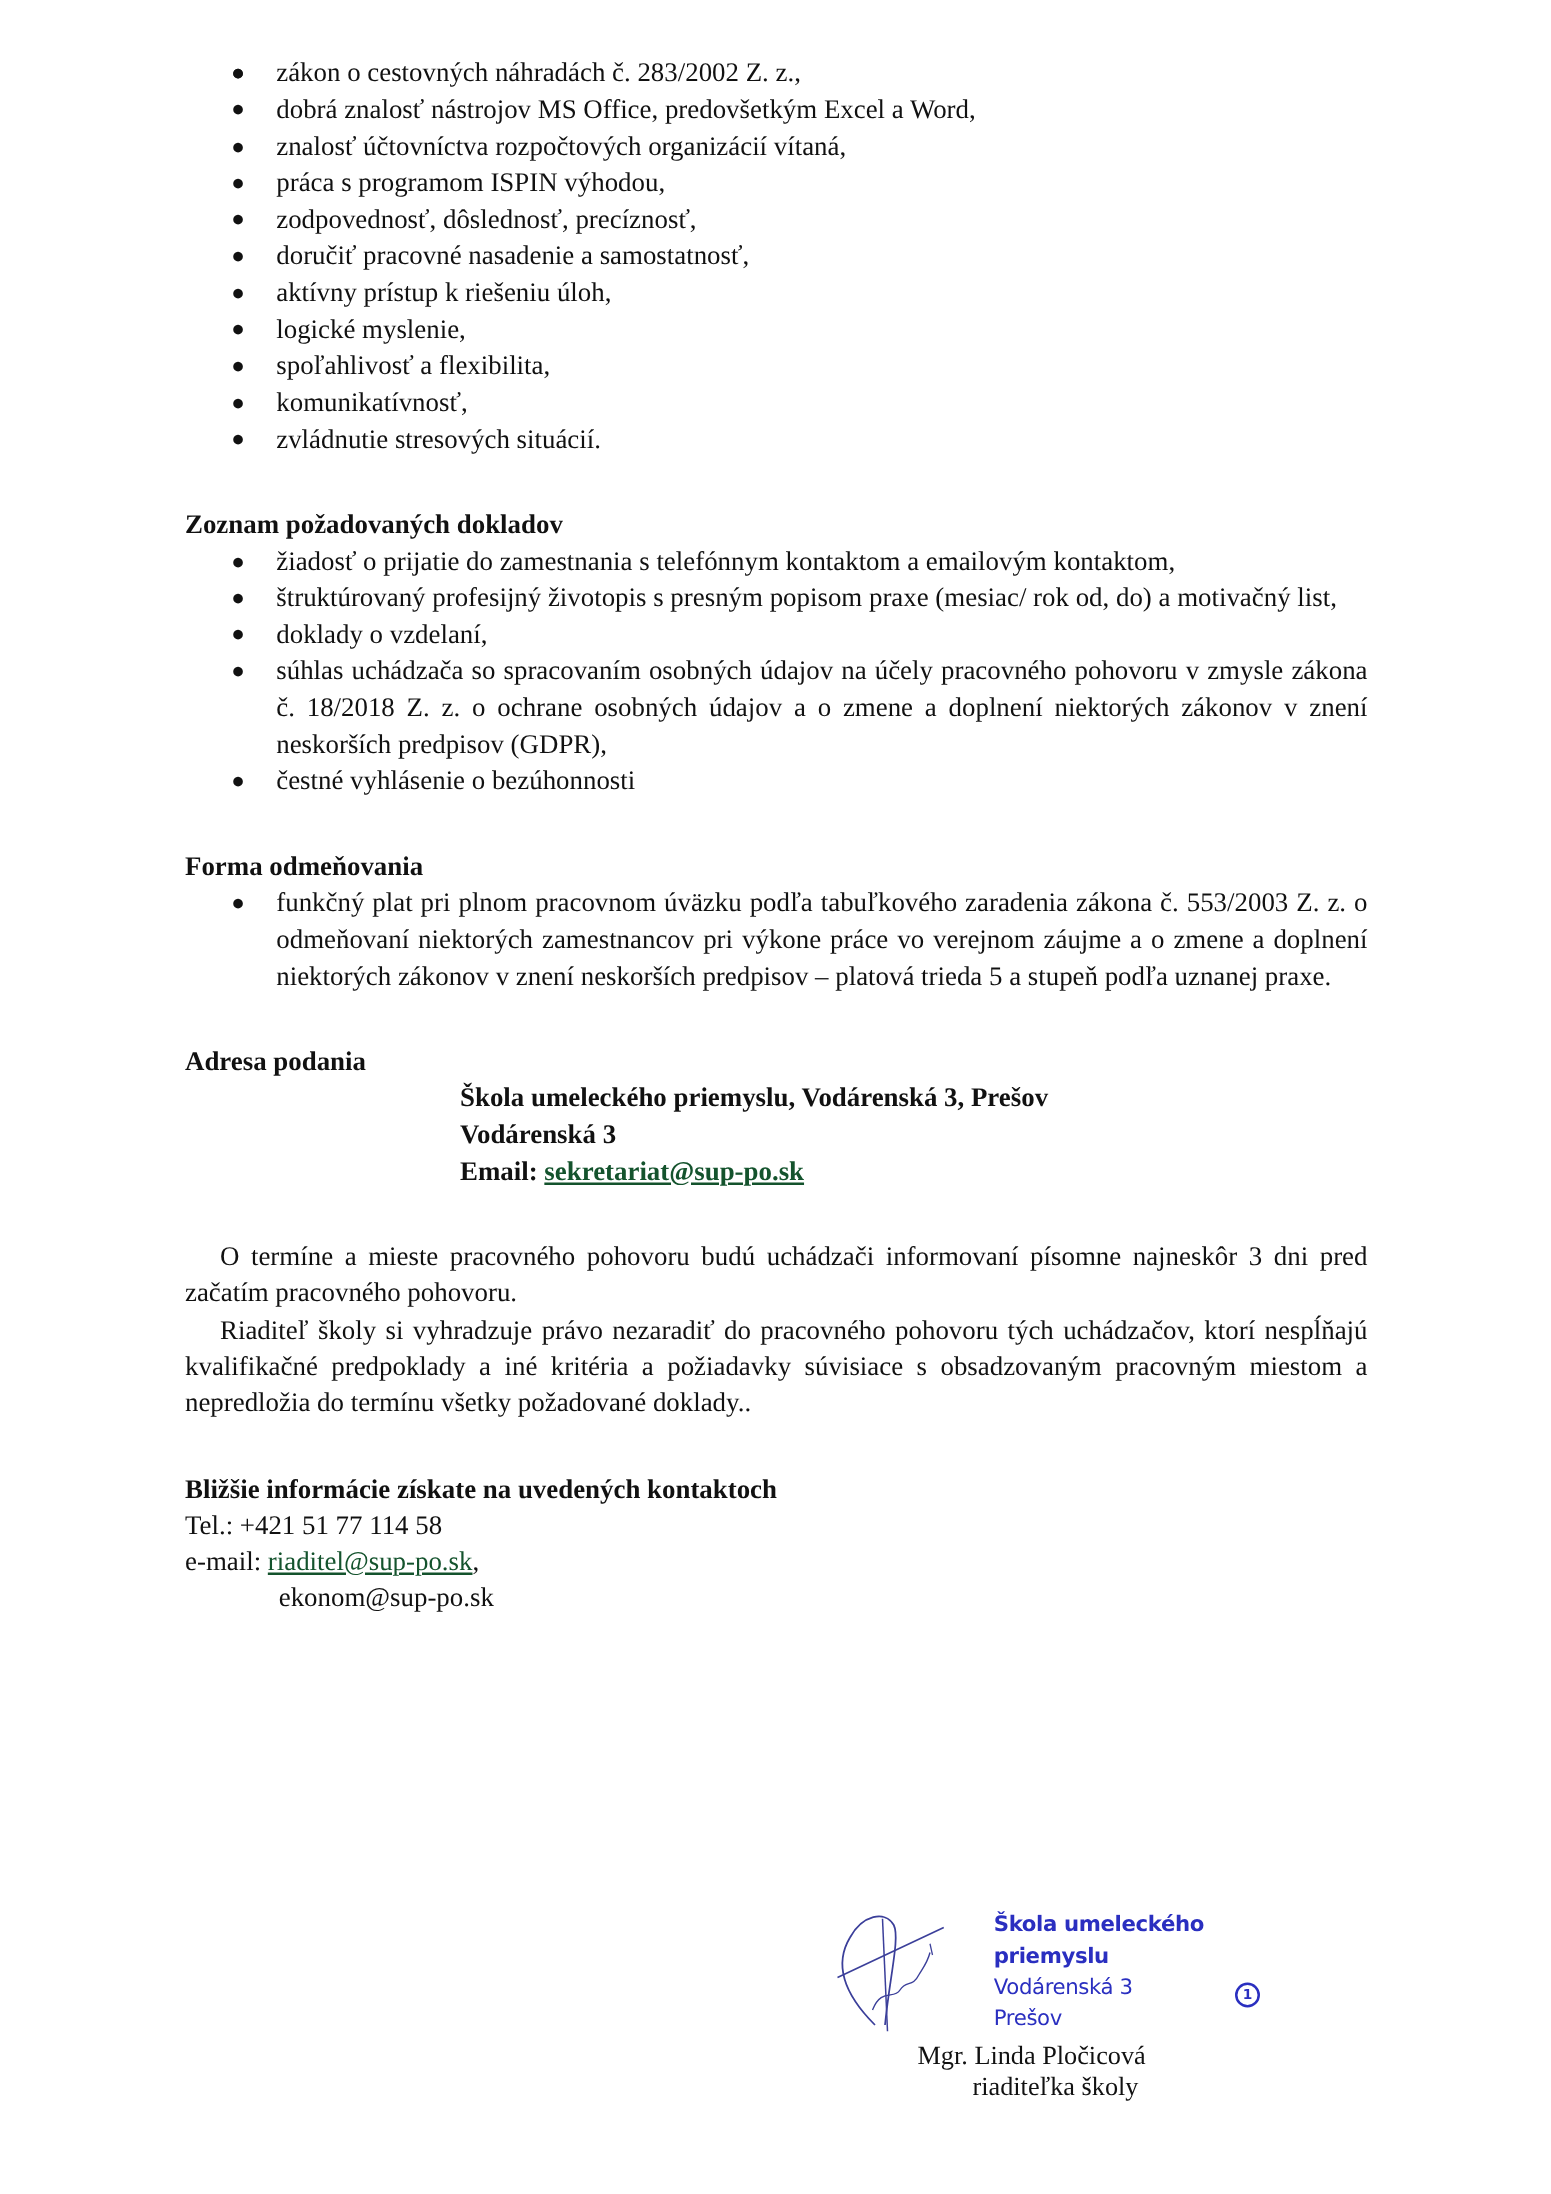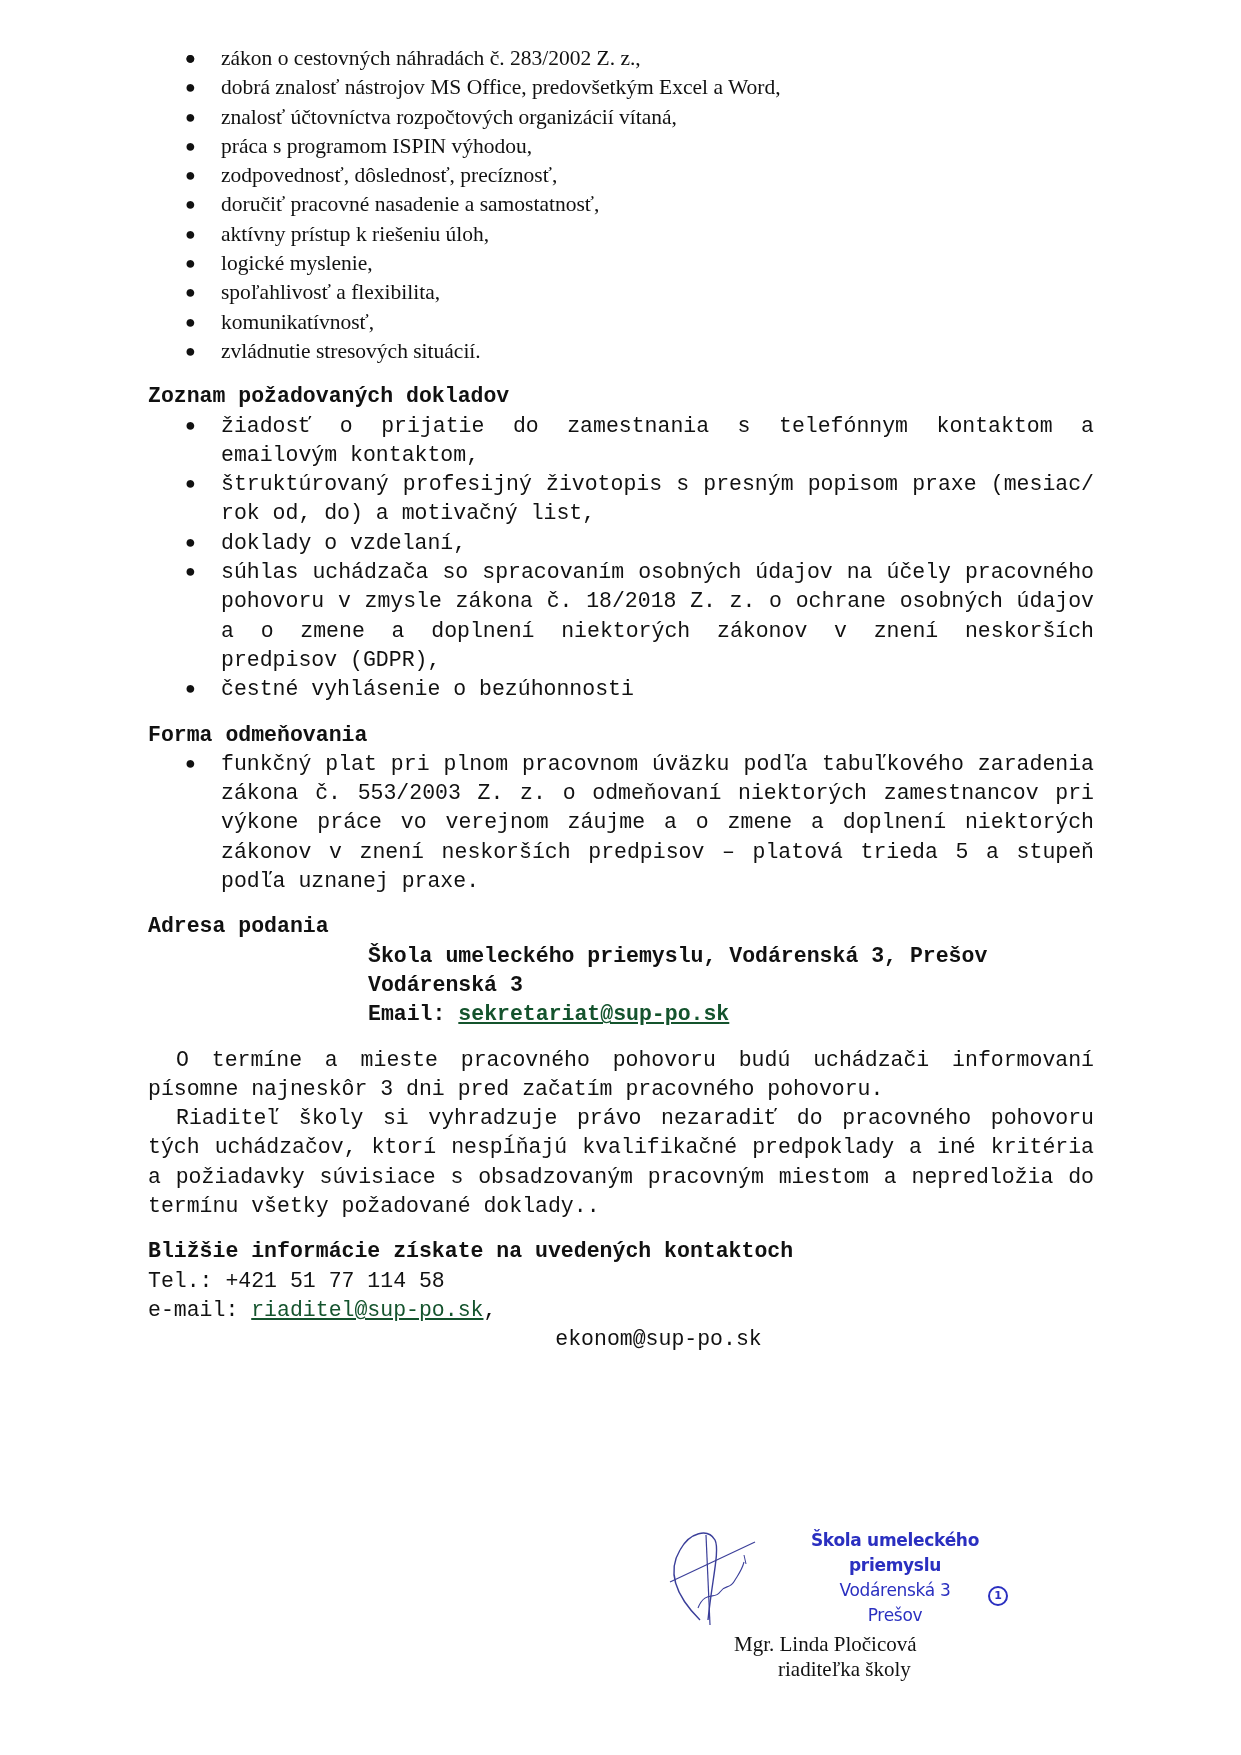--- a/index.html
+++ b/index.html
@@ -2,29 +2,29 @@
 <html><head>
 <meta charset="utf-8">
 <style>
   html, body { margin: 0; padding: 0; background: #ffffff; }
   body { width: 1241px; height: 1755px; position: relative; overflow: hidden;
          font-family: "Liberation Serif", "DejaVu Serif", serif; color: #111; }
   .page { position: absolute; left: 148px; top: 44px; width: 946px; font-size: 21.5px; line-height: 29.3px; }
   ul.blist { list-style: none; margin: 0; padding: 0; }
   ul.blist li { position: relative; padding-left: 73px; text-align: justify; }
   ul.blist li .bullet { position: absolute; left: 37px; top: 0; font-size: 18px; }
-  .section { margin-top: 16px; font-family: Liberation Mono, monospace; }
+  .section { margin-top: 39px; }
   .heading { font-weight: bold; }
   .para { text-indent: 28px; text-align: justify; }
   .bold { font-weight: bold; }
   .addr { padding-left: 220px; font-weight: bold; }
   a.link { color: #14532d; text-decoration: underline; }
-  .indent-mail { padding-left: 75px; text-align: center; }
+  .indent-mail { padding-left: 75px; }
   .sig { position: absolute; left: 660px; top: 1528px; width: 440px; height: 180px; }
-  .stamp { position: absolute; left: 135px; top: 0; width: 200px; text-align: center;
+  .stamp { position: absolute; left: 135px; top: 0; width: 200px; text-align: left;
            font-family: "DejaVu Sans", sans-serif; color: #2a2fc0; font-size: 17px; line-height: 25px; font-weight: bold; letter-spacing: -0.3px; }
   .stamp .s1 { font-weight: bold; }
   .stamp .s2, .stamp .s3 { font-weight: normal; }
   .stamp-num { position: absolute; left: 328px; top: 58px; width: 16px; height: 16px; border: 2px solid #2a2fc0; border-radius: 50%;
                color: #2a2fc0; font-size: 11px; line-height: 16px; text-align: center; font-family: "DejaVu Sans", sans-serif; font-weight: bold; }
   .signature { position: absolute; left: 0; top: -8px; width: 110px; height: 110px; }
   .signer { position: absolute; left: 74px; top: 104px; font-size: 21px; line-height: 25px; }
   .signer .role { padding-left: 44px; }
 </style>
 </head>

